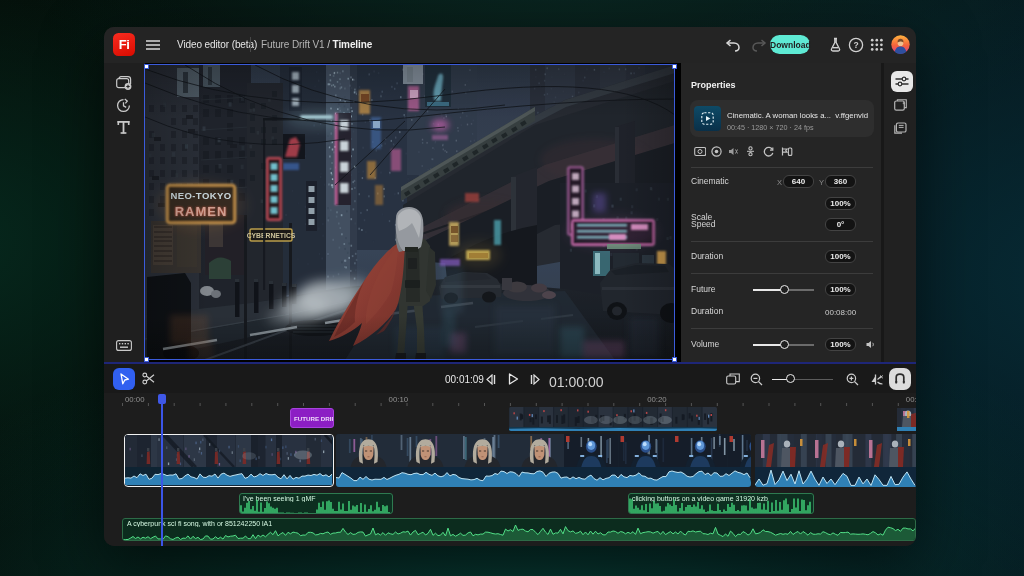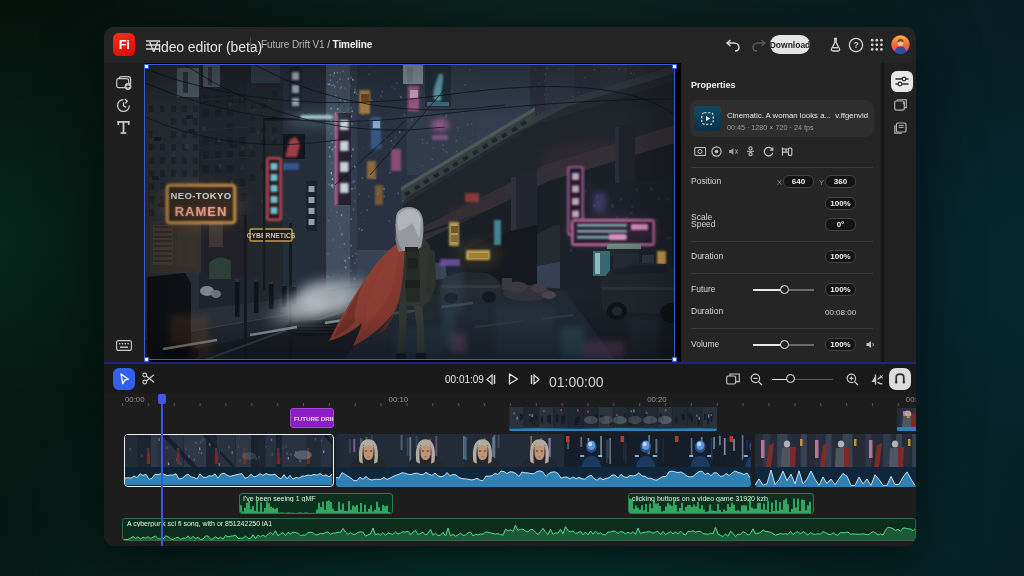--- a/index.html
+++ b/index.html
@@ -6,32 +6,32 @@
     <div class="abs" style="left:9px;top:6px;width:22px;height:23px;border-radius:5.5px;background:linear-gradient(160deg,#fa2c20,#d90b00);display:flex;align-items:center;justify-content:center">
       <span style="color:#fff;font-weight:700;font-size:13px;letter-spacing:-0.5px">Fi</span>
     </div>
     <svg width="14" height="12" viewBox="0 0 14 12" style="position:absolute;left:42px;top:12px">
       <g stroke="#d8d8d8" stroke-width="1.5">
         <line x1="0" y1="2" x2="14" y2="2"></line>
         <line x1="0" y1="6" x2="14" y2="6"></line>
         <line x1="0" y1="10" x2="14" y2="10"></line>
       </g>
     </svg>
-    <div class="abs tb-text" style="left:45px;top:12px;font-weight:500;font-size:14px;letter-spacing:-0.1px">Video editor (beta)</div>
+    <div class="abs tb-text" style="left:73px;top:12px;font-weight:500;font-size:10px;letter-spacing:-0.1px">Video editor (beta)</div>
     <div class="abs" style="left:146px;top:10px;width:1px;height:15px;background:#484848"></div>
     <div class="abs tb-text" style="left:157px;top:12px;color:#b4b4b4;font-size:10px;letter-spacing:-0.1px">Future Drift V1 <span style="color:#d0d0d0">/</span> <b style="color:#f2f2f2">Timeline</b></div>
     <svg width="16" height="14" viewBox="0 0 16 14" style="position:absolute;left:621px;top:11px">
       <path d="M5.5,2 L2,5 L5.5,8" fill="none" stroke="#d8d8d8" stroke-width="1.5"></path>
       <path d="M2,5 L9,5 C12,5 14,7 14,9.6 C14,12 12,13 10,13" fill="none" stroke="#d8d8d8" stroke-width="1.5"></path>
     </svg>
     <svg width="16" height="14" viewBox="0 0 16 14" style="position:absolute;left:647px;top:11px">
       <path d="M10.5,2 L14,5 L10.5,8" fill="none" stroke="#585858" stroke-width="1.5"></path>
       <path d="M14,5 L7,5 C4,5 2,7 2,9.6 C2,12 4,13 6,13" fill="none" stroke="#585858" stroke-width="1.5"></path>
     </svg>
-    <div class="abs" style="left:666px;top:8px;width:40px;height:19px;border-radius:9.5px;background:#e5e5e5;display:flex;align-items:center;justify-content:center">
+    <div class="abs" style="left:666px;top:8px;width:40px;height:19px;border-radius:9.5px;background:#5eead4;display:flex;align-items:center;justify-content:flex-start">
       <span style="font-size:8.5px;font-weight:700;color:#222">Download</span>
     </div>
     <svg width="13" height="15" viewBox="0 0 13 15" style="position:absolute;left:725px;top:10px">
       <path d="M5,1.5 L8,1.5 M5.8,1.5 L5.8,5.5 L2.5,12 C2,13.2 2.8,14 3.8,14 L9.2,14 C10.2,14 11,13.2 10.5,12 L7.2,5.5 L7.2,1.5" fill="none" stroke="#d0d0d0" stroke-width="1.3"></path>
       <rect x="4" y="10" width="5" height="1.4" fill="#d0d0d0"></rect>
     </svg>
     <svg width="16" height="16" viewBox="0 0 16 16" style="position:absolute;left:744px;top:10px">
       <circle cx="8" cy="8" r="6.6" fill="none" stroke="#d0d0d0" stroke-width="1.3"></circle>
       <text x="8" y="11" font-size="8.5" font-weight="700" fill="#d0d0d0" text-anchor="middle" font-family="Liberation Sans">?</text>
     </svg>
@@ -1032,21 +1032,21 @@
     </svg>
     <svg width="12" height="11" viewBox="0 0 12 11" style="position:absolute;left:659px;top:119px">
       <path d="M9.4,3.6 A4.3,4.3 0 1 0 9.8,6.8" fill="none" stroke="#c4c4c4" stroke-width="1.3"></path>
       <path d="M9.8,1.4 L9.8,4.2 L7,4.2" fill="none" stroke="#c4c4c4" stroke-width="1.2"></path>
     </svg>
     <svg width="12" height="11" viewBox="0 0 12 11" style="position:absolute;left:677px;top:119px">
       <path d="M1.5,9.5 L1.5,1.5 M1.5,3 L6,3 L4.8,4.6 L6,6.2 L1.5,6.2" fill="none" stroke="#c4c4c4" stroke-width="1.2"></path>
       <rect x="7.4" y="2" width="3.4" height="7.4" rx="1" fill="none" stroke="#c4c4c4" stroke-width="1.1"></rect>
     </svg>
     <div class="abs" style="left:587px;top:140px;width:182px;height:1px;background:#3c3c3c"></div>
-    <div class="abs lbl" style="left:587px;top:149px">Position</div>
+    <div class="abs lbl" style="left:587px;top:149px">Cinematic</div>
     <div class="abs" style="left:773px;top:150px;font-size:8px;color:#8a8a8a"></div>
     <div class="abs" style="left:673px;top:151px;font-size:7.5px;color:#8a8a8a">X</div>
     <input class="inp" style="left: 679px; top: 148px;" value="640" readonly="">
     <div class="abs" style="left:715px;top:151px;font-size:7.5px;color:#8a8a8a">Y</div>
     <input class="inp" style="left: 721px; top: 148px;" value="360" readonly="">
     <div class="abs lbl" style="left:587px;top:185px">Scale</div>
     <input class="inp" style="left: 721px; top: 170px;" value="100%" readonly="">
     <div class="abs lbl" style="left:587px;top:192px">Speed</div>
     <input class="inp" style="left: 721px; top: 191px;" value="0°" readonly="">
     <div class="abs" style="left:587px;top:214px;width:182px;height:1px;background:#3c3c3c"></div>

